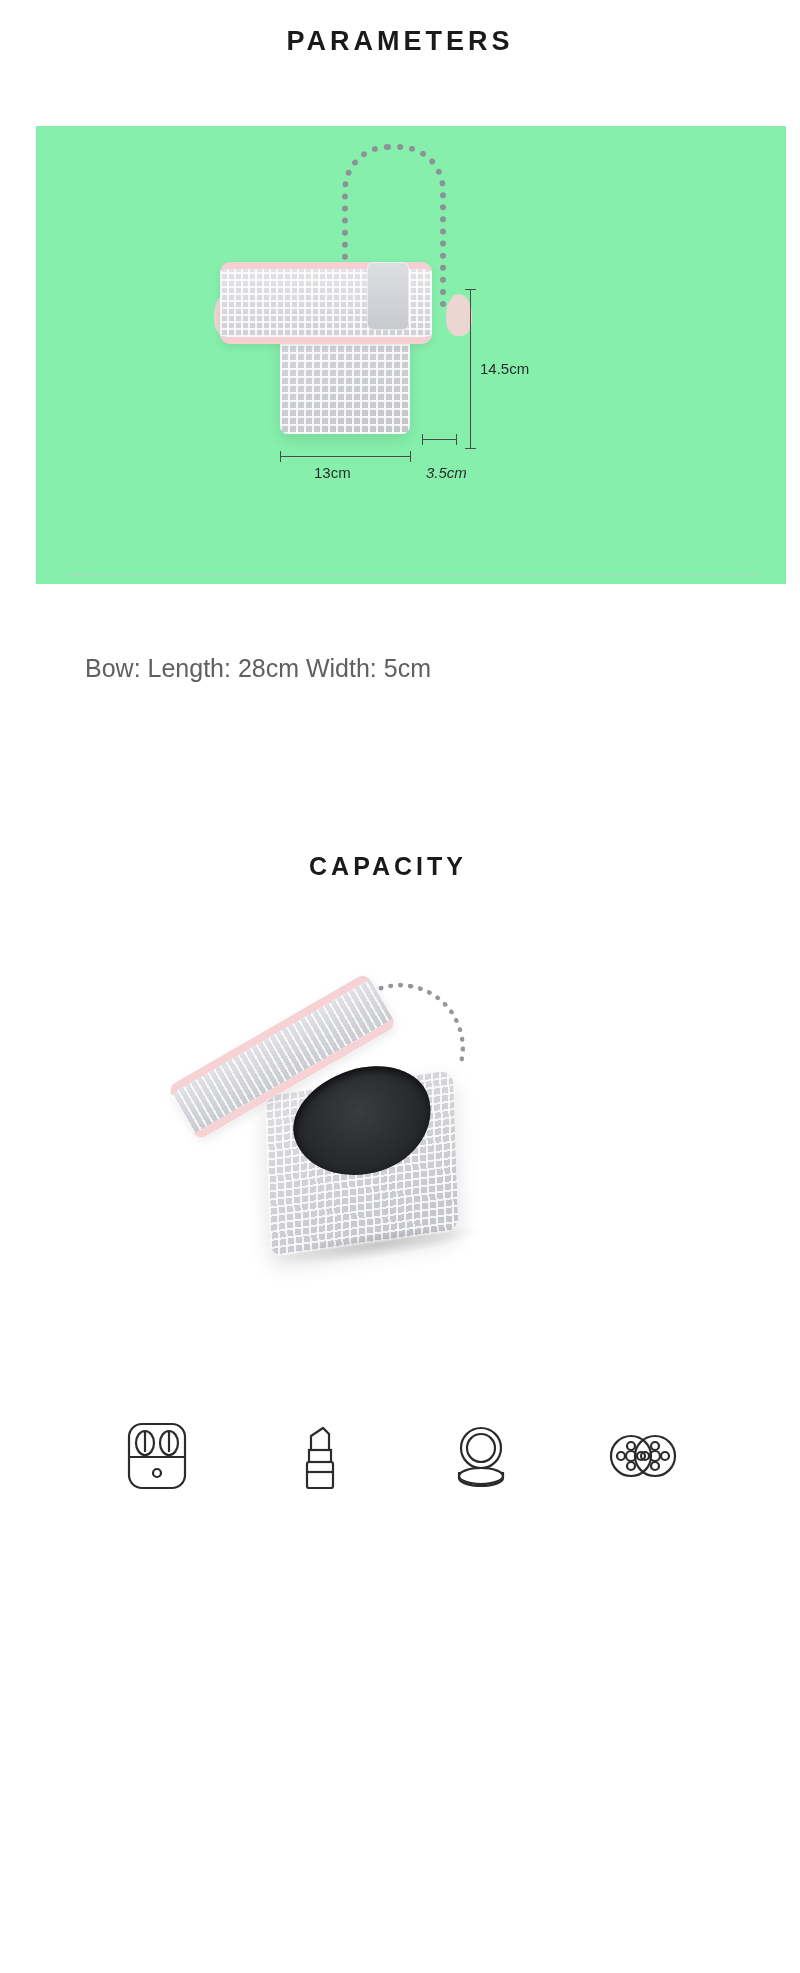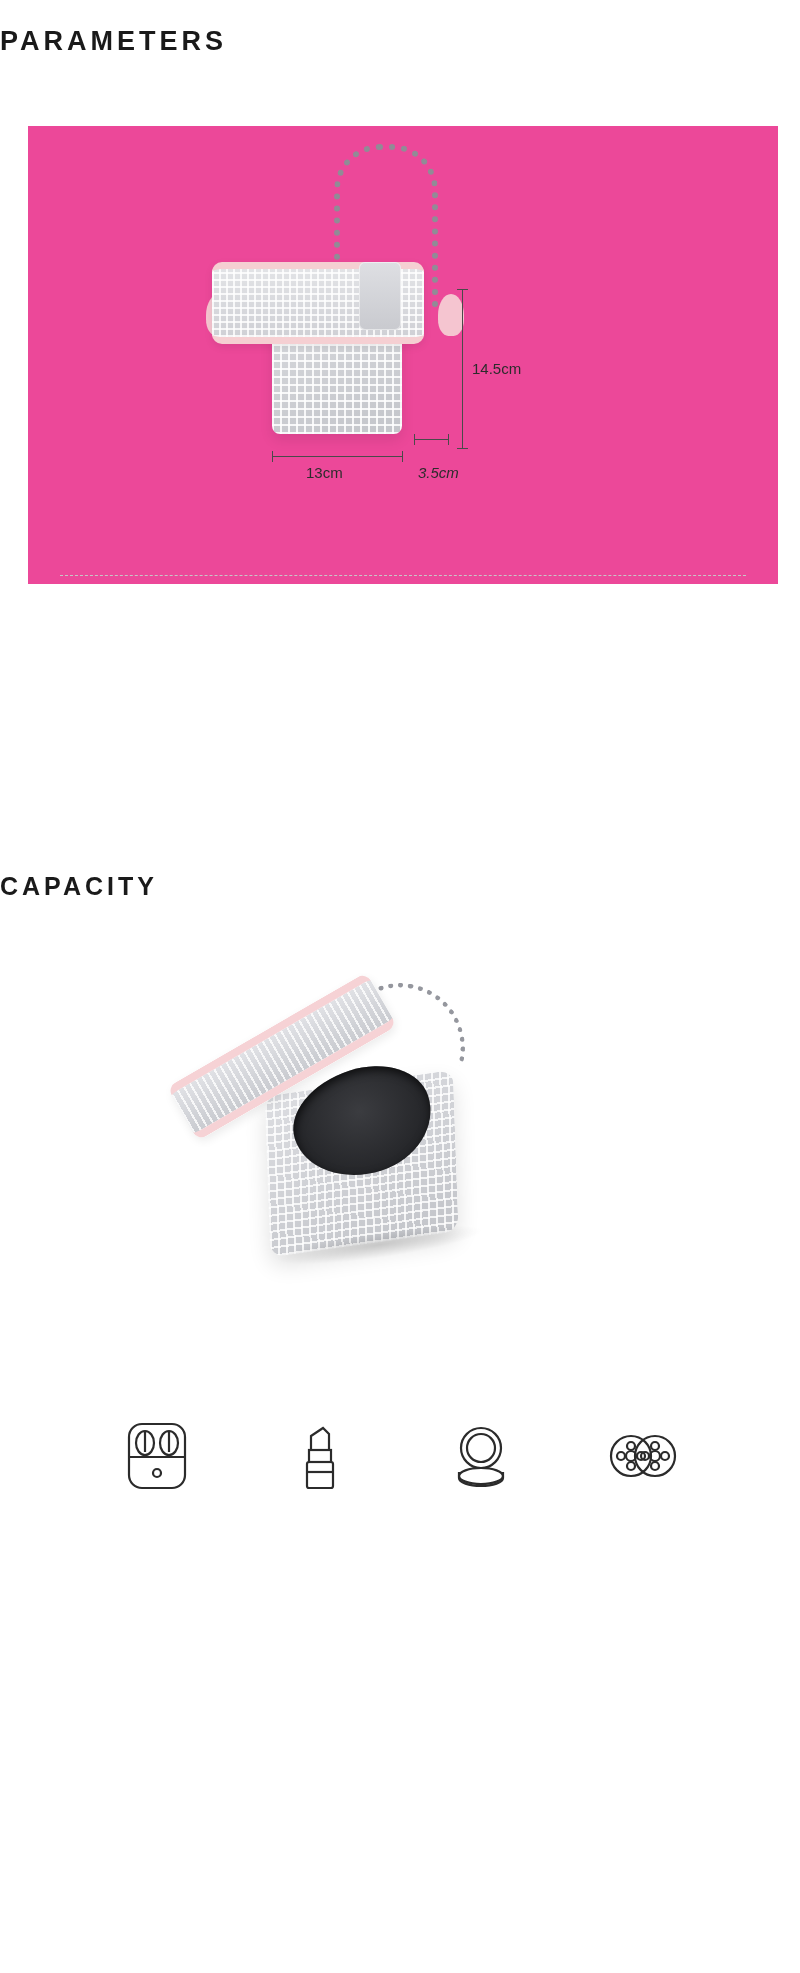--- a/index.html
+++ b/index.html
@@ -10,41 +10,42 @@
   body {
     width: 800px;
     height: 1973px;
     position: relative;
     font-family: "Liberation Sans", sans-serif;
     overflow: hidden;
   }
 
   
   .section-title {
+    text-align: center;
     font-weight: bold;
     color: #1a1a1a;
     letter-spacing: 3px;
   }
   #parameters-title {
     position: absolute;
     top: 26px;
     left: 0;
     width: 800px;
     font-size: 27px;
     letter-spacing: 4px;
   }
 
   
   #dimension-panel {
     position: absolute;
     top: 126px;
-    left: 28px;
+    left: 36px;
     width: 750px;
     height: 458px;
-    background: #ec4899;
+    background: #86efac;
     overflow: hidden;
   }
   #dimension-panel .dashed-rule {
     position: absolute;
     left: 32px;
     right: 32px;
     bottom: 8px;
     border-top: 1px dashed #c7c7c7;
   }
 
@@ -164,21 +165,20 @@
   }
 
   
   #capacity-title {
     position: absolute;
     top: 852px;
     left: 0;
     width: 776px;
     font-size: 25px;
     letter-spacing: 4px;
-    margin-top: 20px;
   }
 
   
   #capacity-photo {
     position: absolute;
     top: 935px;
     left: 0;
     width: 800px;
     height: 430px;
     background: #ffffff;
@@ -298,20 +298,21 @@
 
   <div class="dim-line" id="dim-d-line"></div>
   <div class="dim-line" id="dim-d-cap-l"></div>
   <div class="dim-line" id="dim-d-cap-r"></div>
   <div class="dim-label" id="dim-d-label">3.5cm</div>
 
   <div class="dashed-rule"></div>
 </div>
 
 <div id="spec-list">
+  <p class="spec-line">Bow: Length: 28cm Width: 5cm</p>
 </div>
 
 <div class="section-title" id="capacity-title">CAPACITY</div>
 
 <div id="capacity-photo">
   <div class="open-bag">
     <div class="ob-chain"></div>
     <div class="ob-body"></div>
     <div class="ob-interior"></div>
     <div class="ob-flap"></div>

